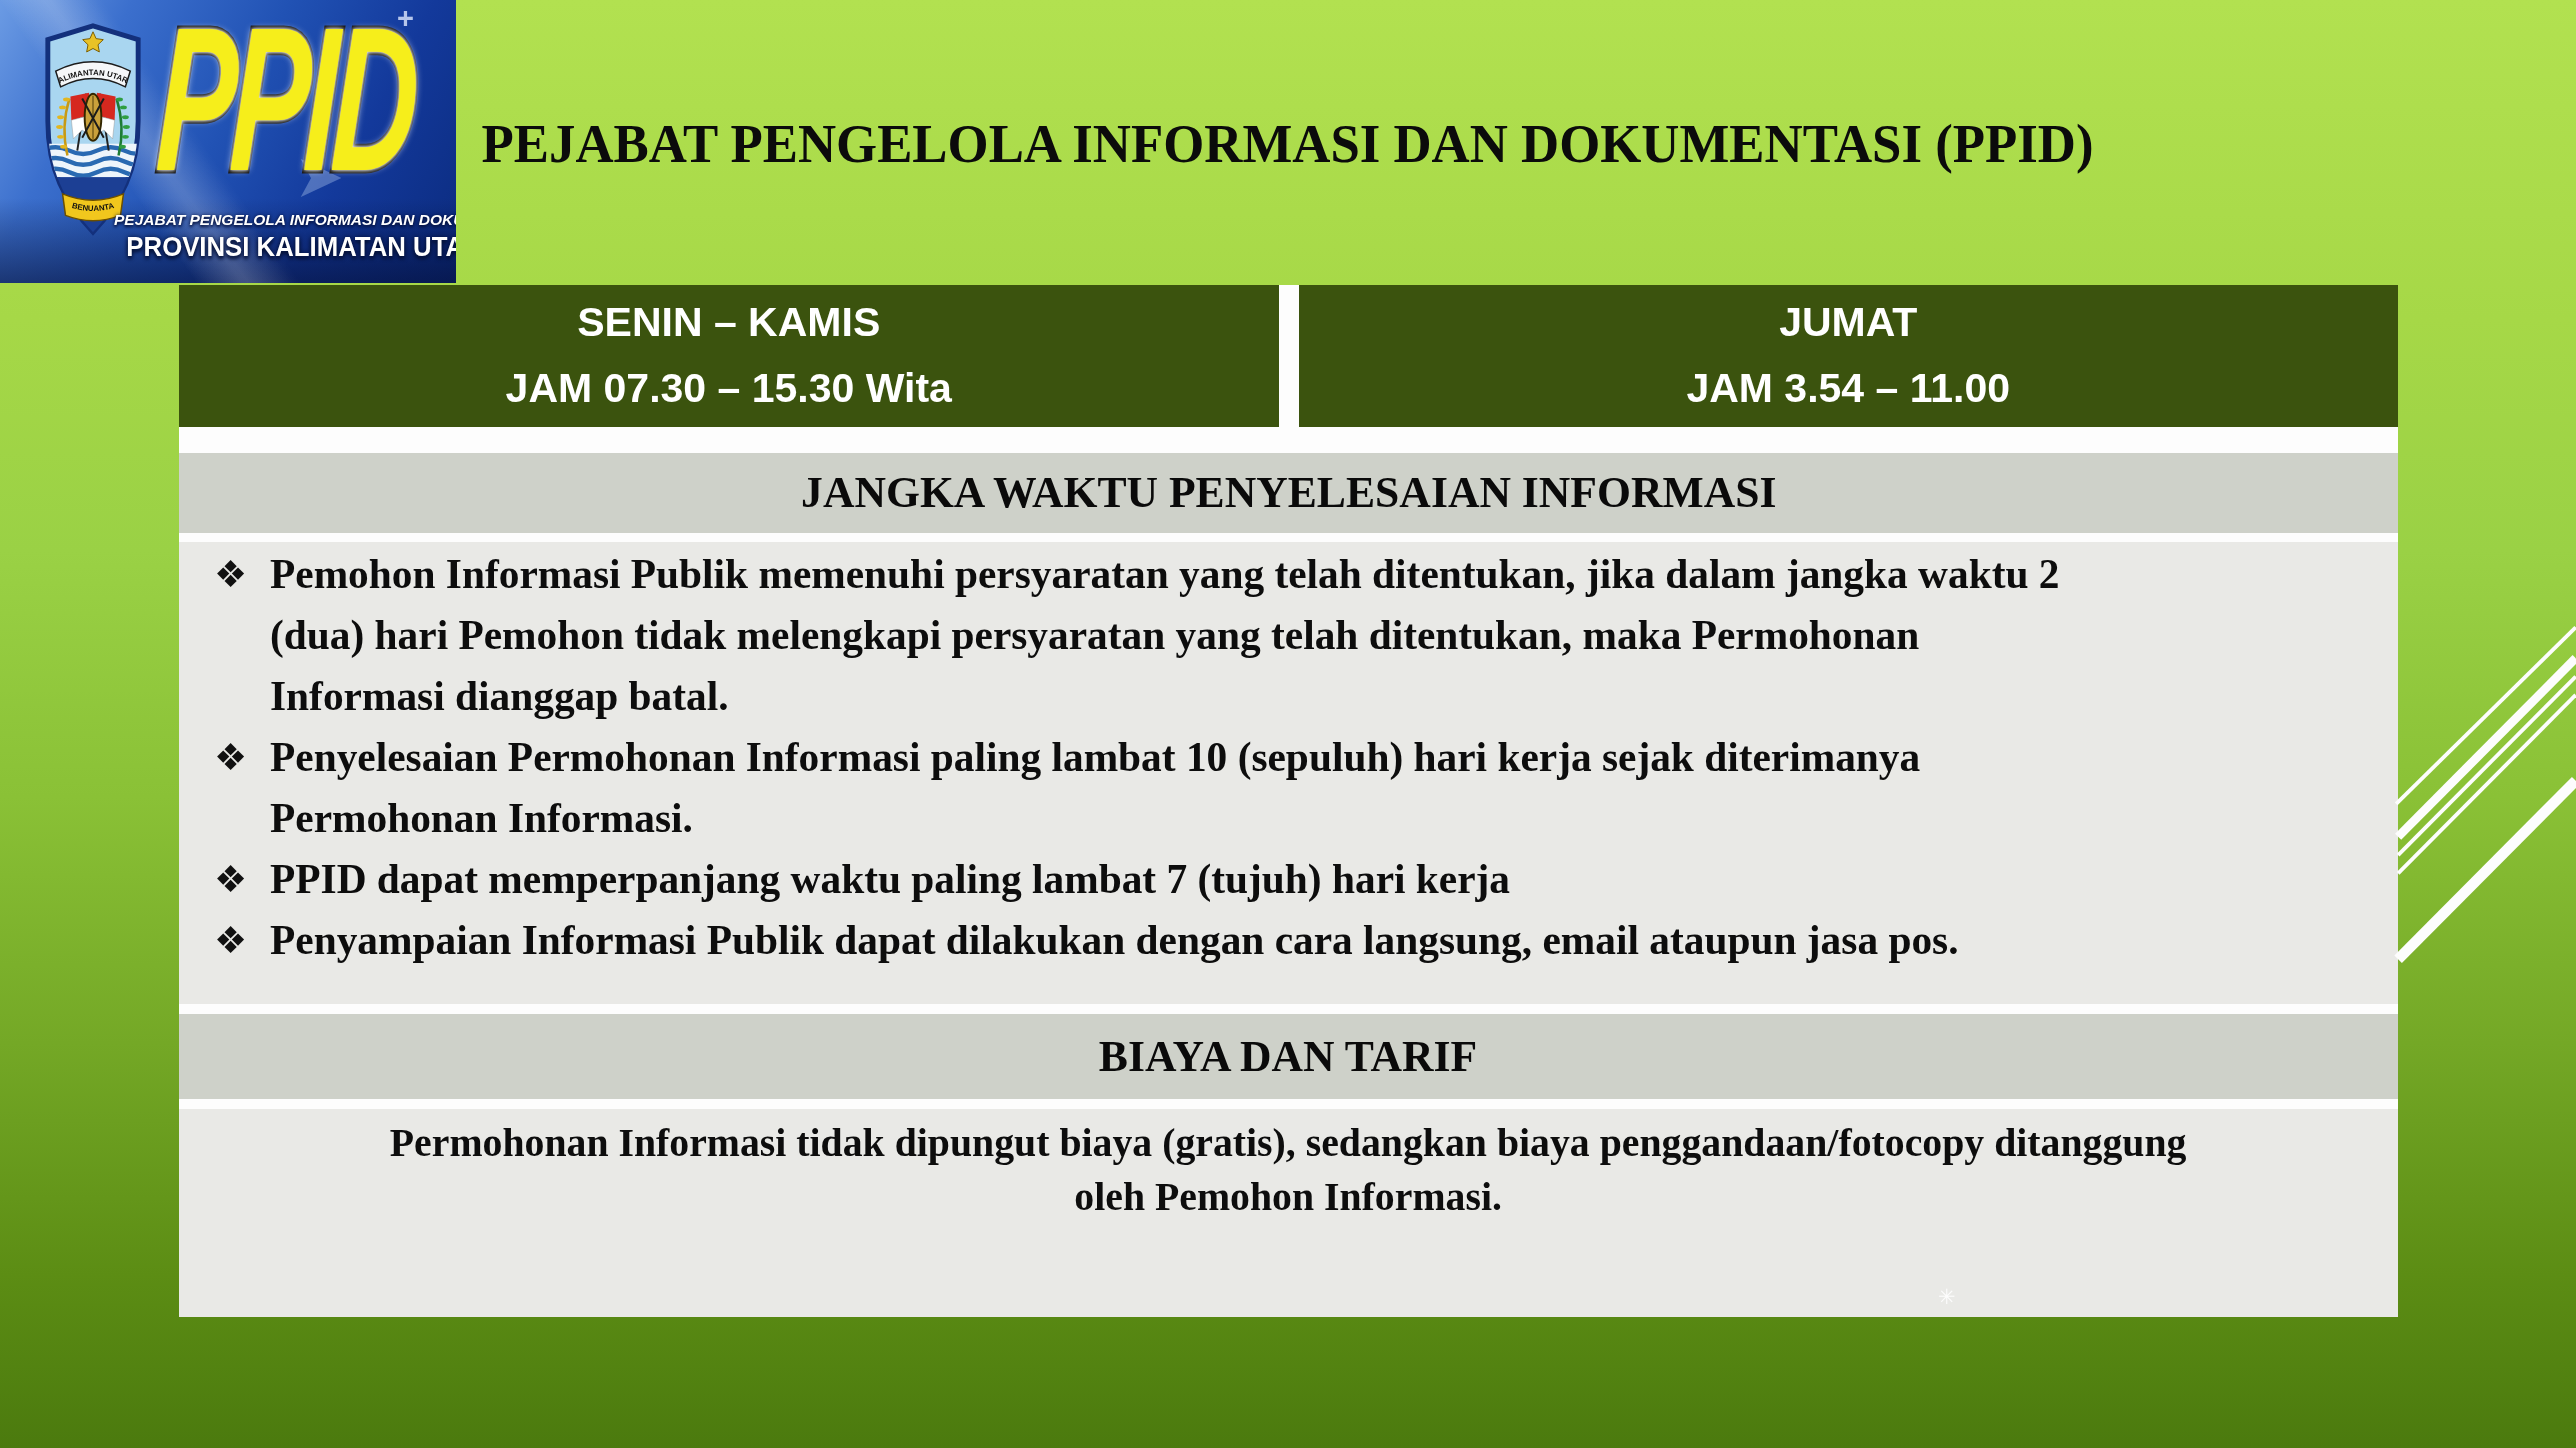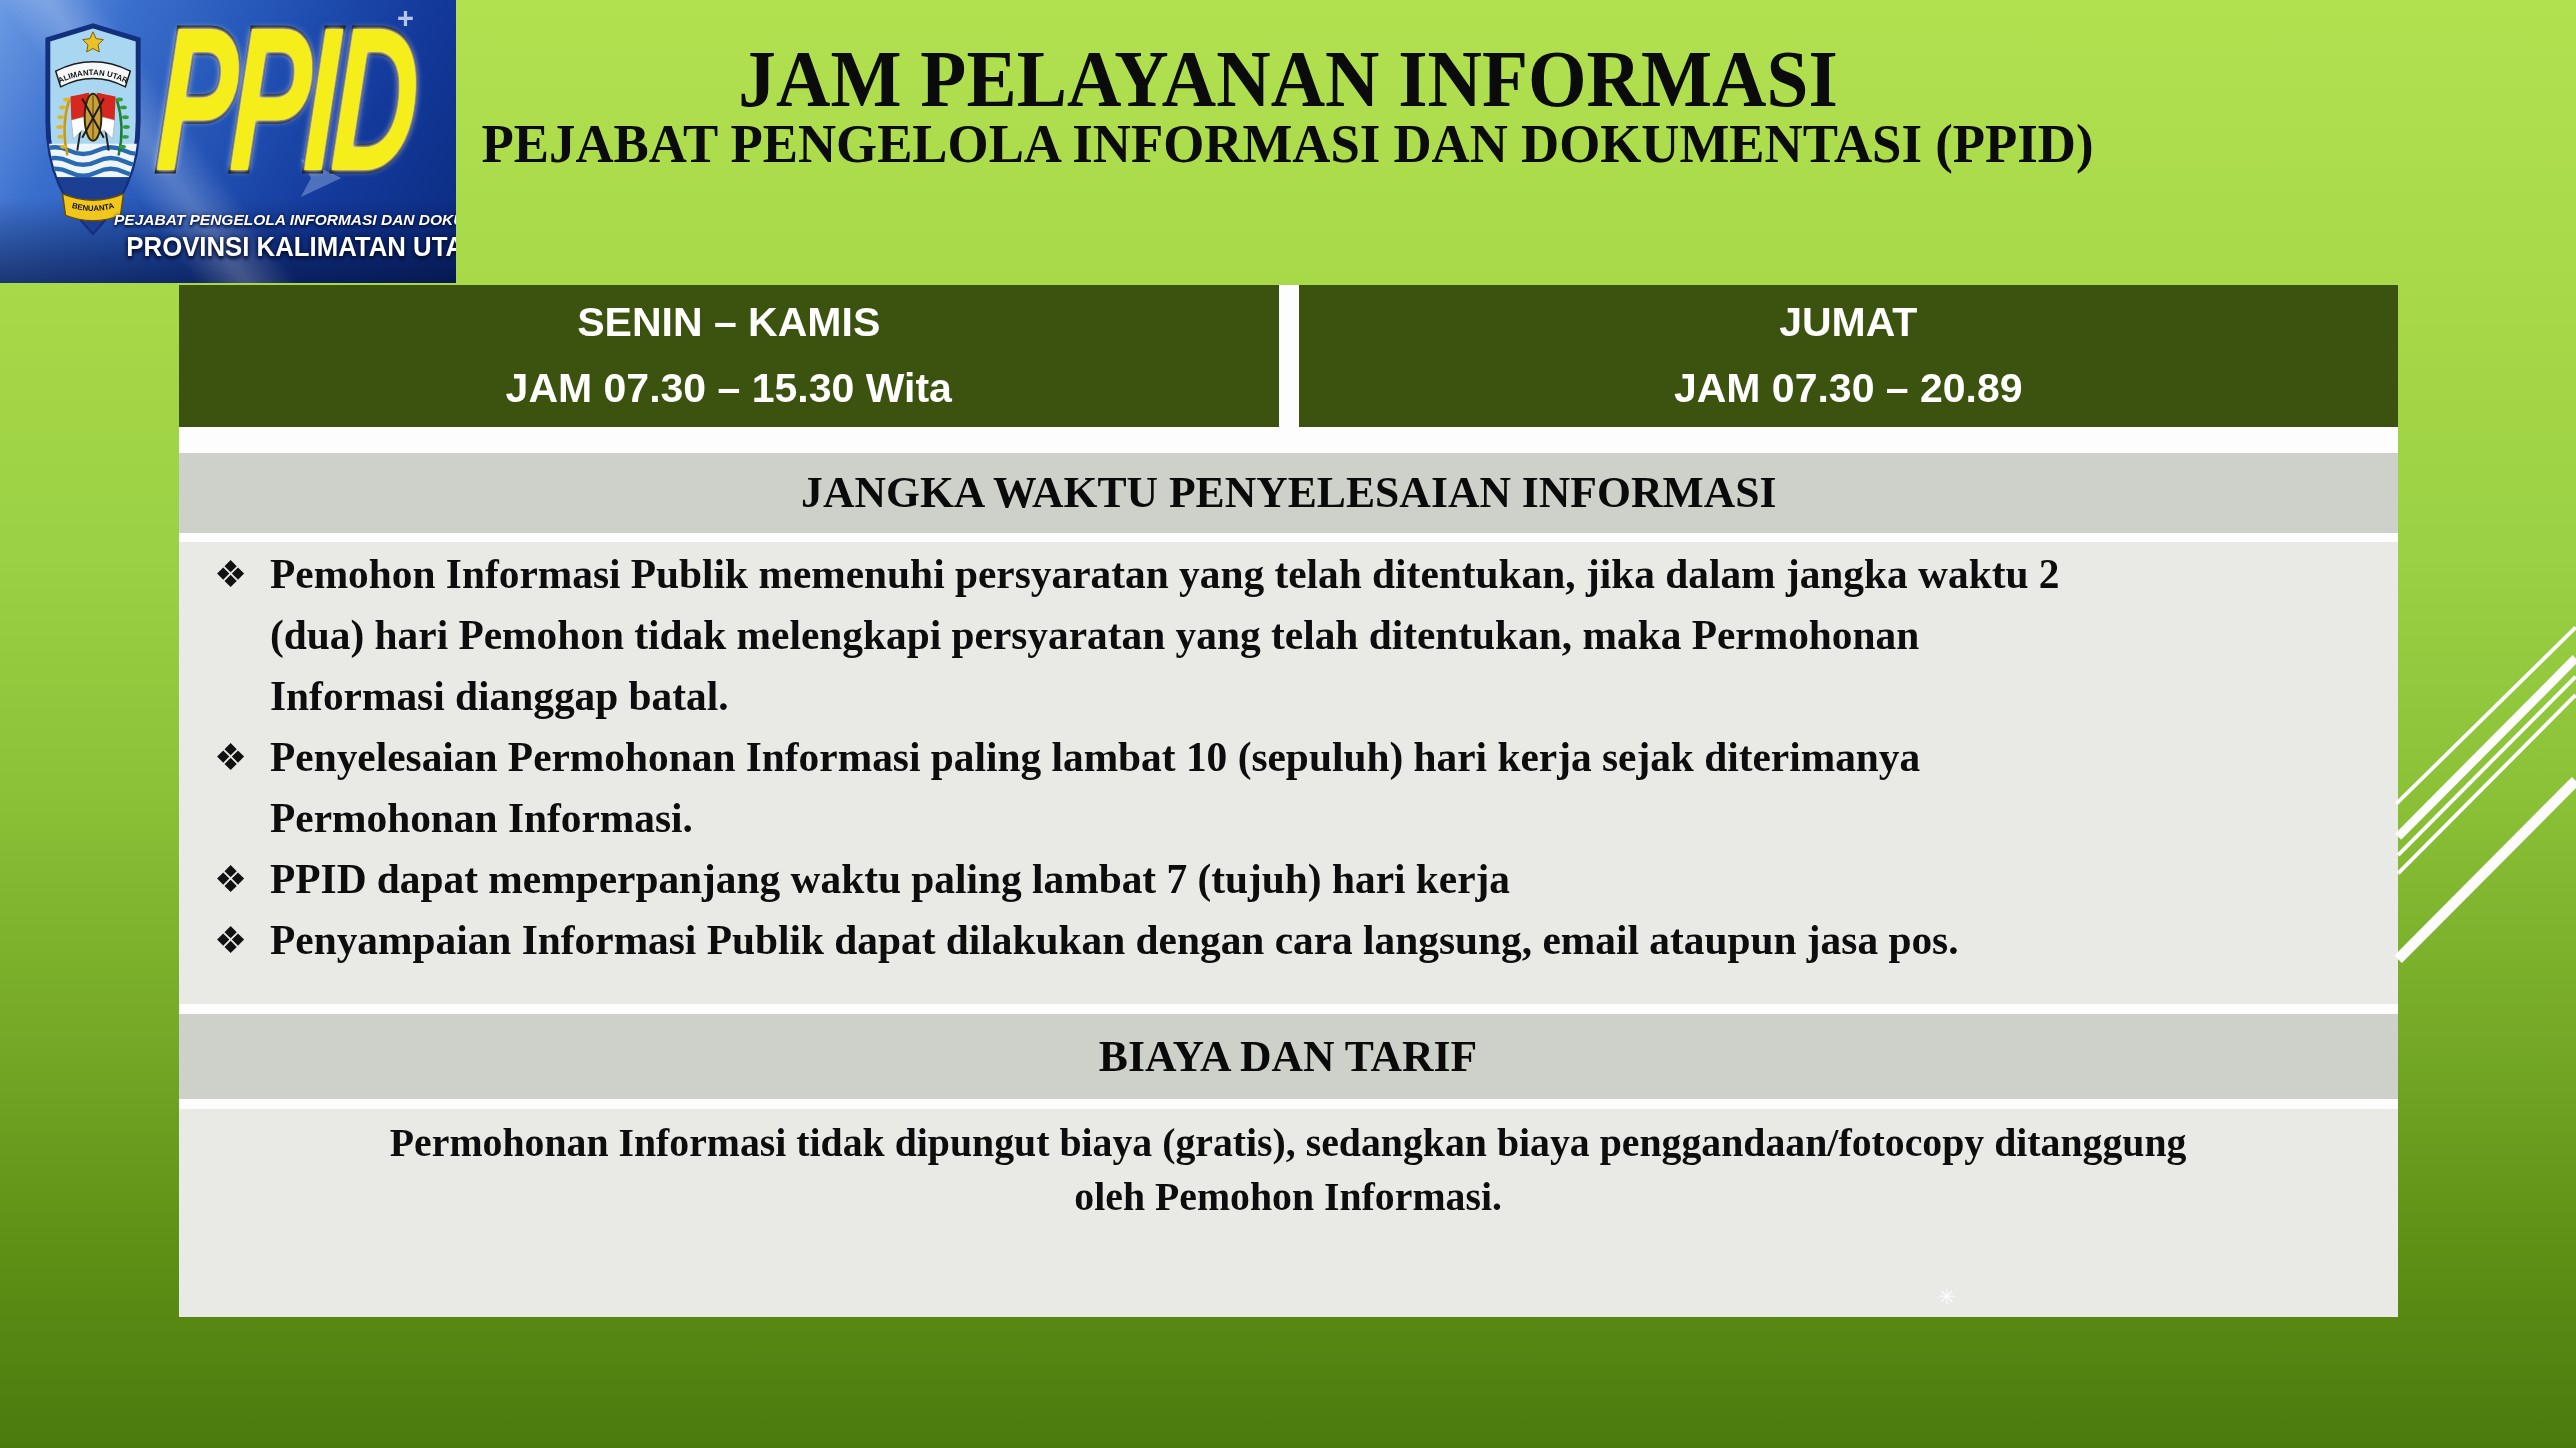--- a/index.html
+++ b/index.html
@@ -172,29 +172,28 @@
       <text font-family="Liberation Sans, sans-serif" font-size="16" font-weight="bold" fill="#111">
         <textPath href="#bannerPath" startOffset="50%" text-anchor="middle">BENUANTA</textPath>
       </text>
     </svg>
 
     <div class="ppid">PPID</div>
     <div class="logo-tagline">PEJABAT PENGELOLA INFORMASI DAN DOKUMENTASI</div>
     <div class="logo-region">PROVINSI KALIMATAN UTARA</div>
   </div>
 
-  <div class="title"><span>JAM PELAYANAN INFORMASI</span></div>
   <div class="subtitle"><span>PEJABAT PENGELOLA INFORMASI DAN DOKUMENTASI (PPID)</span></div>
 
   <div class="info-table">
     <div class="row-header">
       <div class="sched-cell">SENIN – KAMIS
 JAM 07.30 – 15.30 Wita</div>
       <div class="sched-cell">JUMAT
-JAM 07.30 – 20.89</div>
+JAM 3.54 – 11.00</div>
     </div>
 
     <div class="row-band band-jangka">
       <span class="band-title">JANGKA WAKTU PENYELESAIAN INFORMASI</span>
     </div>
 
     <div class="row-body body-jangka">
       <ul class="bullet-list">
         <li class="bullet-item">
           <span class="bullet-marker">❖</span>

